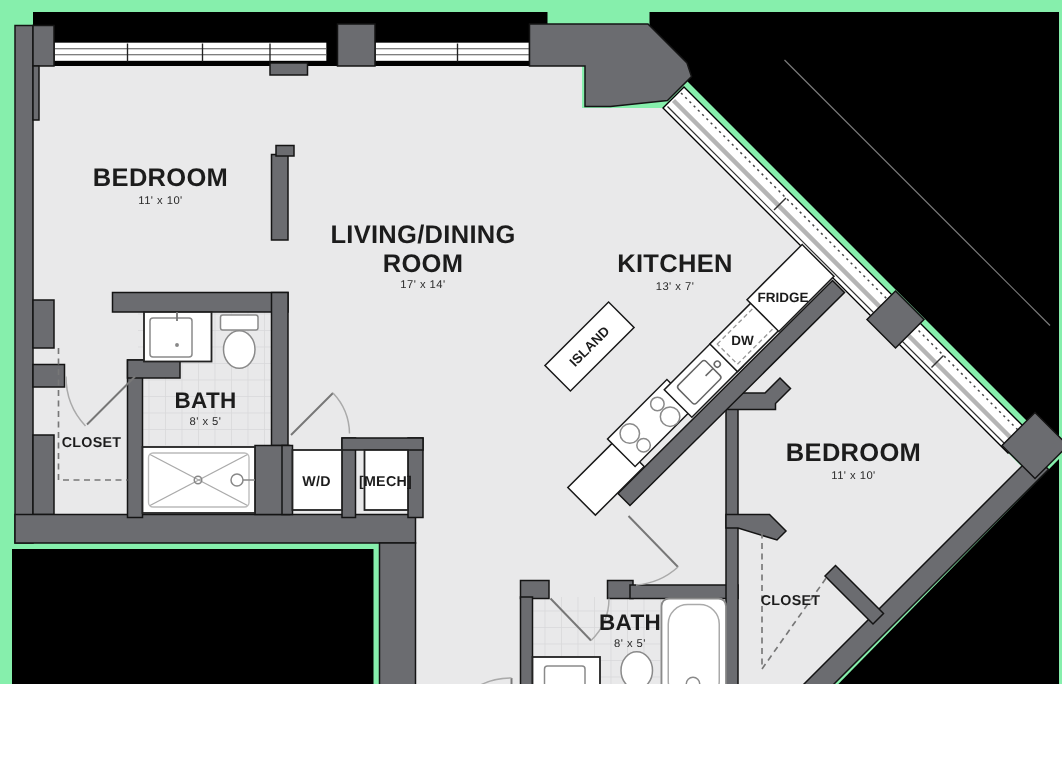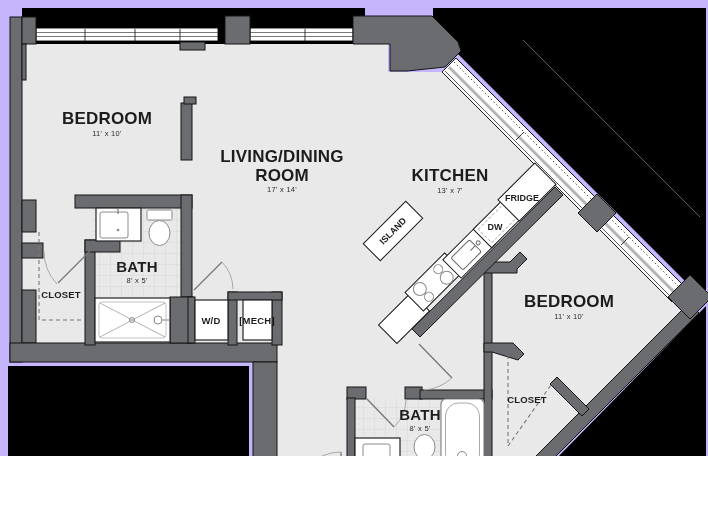--- a/index.html
+++ b/index.html
@@ -1,16 +1,16 @@
 <!DOCTYPE html>
 <html><head>
 <meta charset="utf-8">
 <style>
   html,body{margin:0;padding:0;background:#fff;}
-  .stage{position:relative;width:708px;height:456px;background:#c4b5fd;overflow:hidden;
+  .stage{position:relative;width:708px;height:456px;background:#86efac;overflow:hidden;
          font-family:"Liberation Sans", sans-serif;}
   svg{display:block}
   .room-name{font-family:"Liberation Sans",sans-serif;font-weight:700;font-size:17px;fill:#1c1c1c;letter-spacing:.2px}
   .room-name.sm{font-size:15px}
   .room-dims{font-family:"Liberation Sans",sans-serif;font-weight:400;font-size:7.5px;fill:#2a2a2a;letter-spacing:.3px}
   .small-label{font-family:"Liberation Sans",sans-serif;font-weight:700;font-size:9.5px;fill:#1c1c1c;letter-spacing:.2px}
   .tiny-label{font-family:"Liberation Sans",sans-serif;font-weight:700;font-size:9px;fill:#1c1c1c}
   text{text-anchor:middle}
   .wall{fill:#6b6c70;stroke:#141414;stroke-width:1}
   .blackmass{fill:#000;stroke:none}

